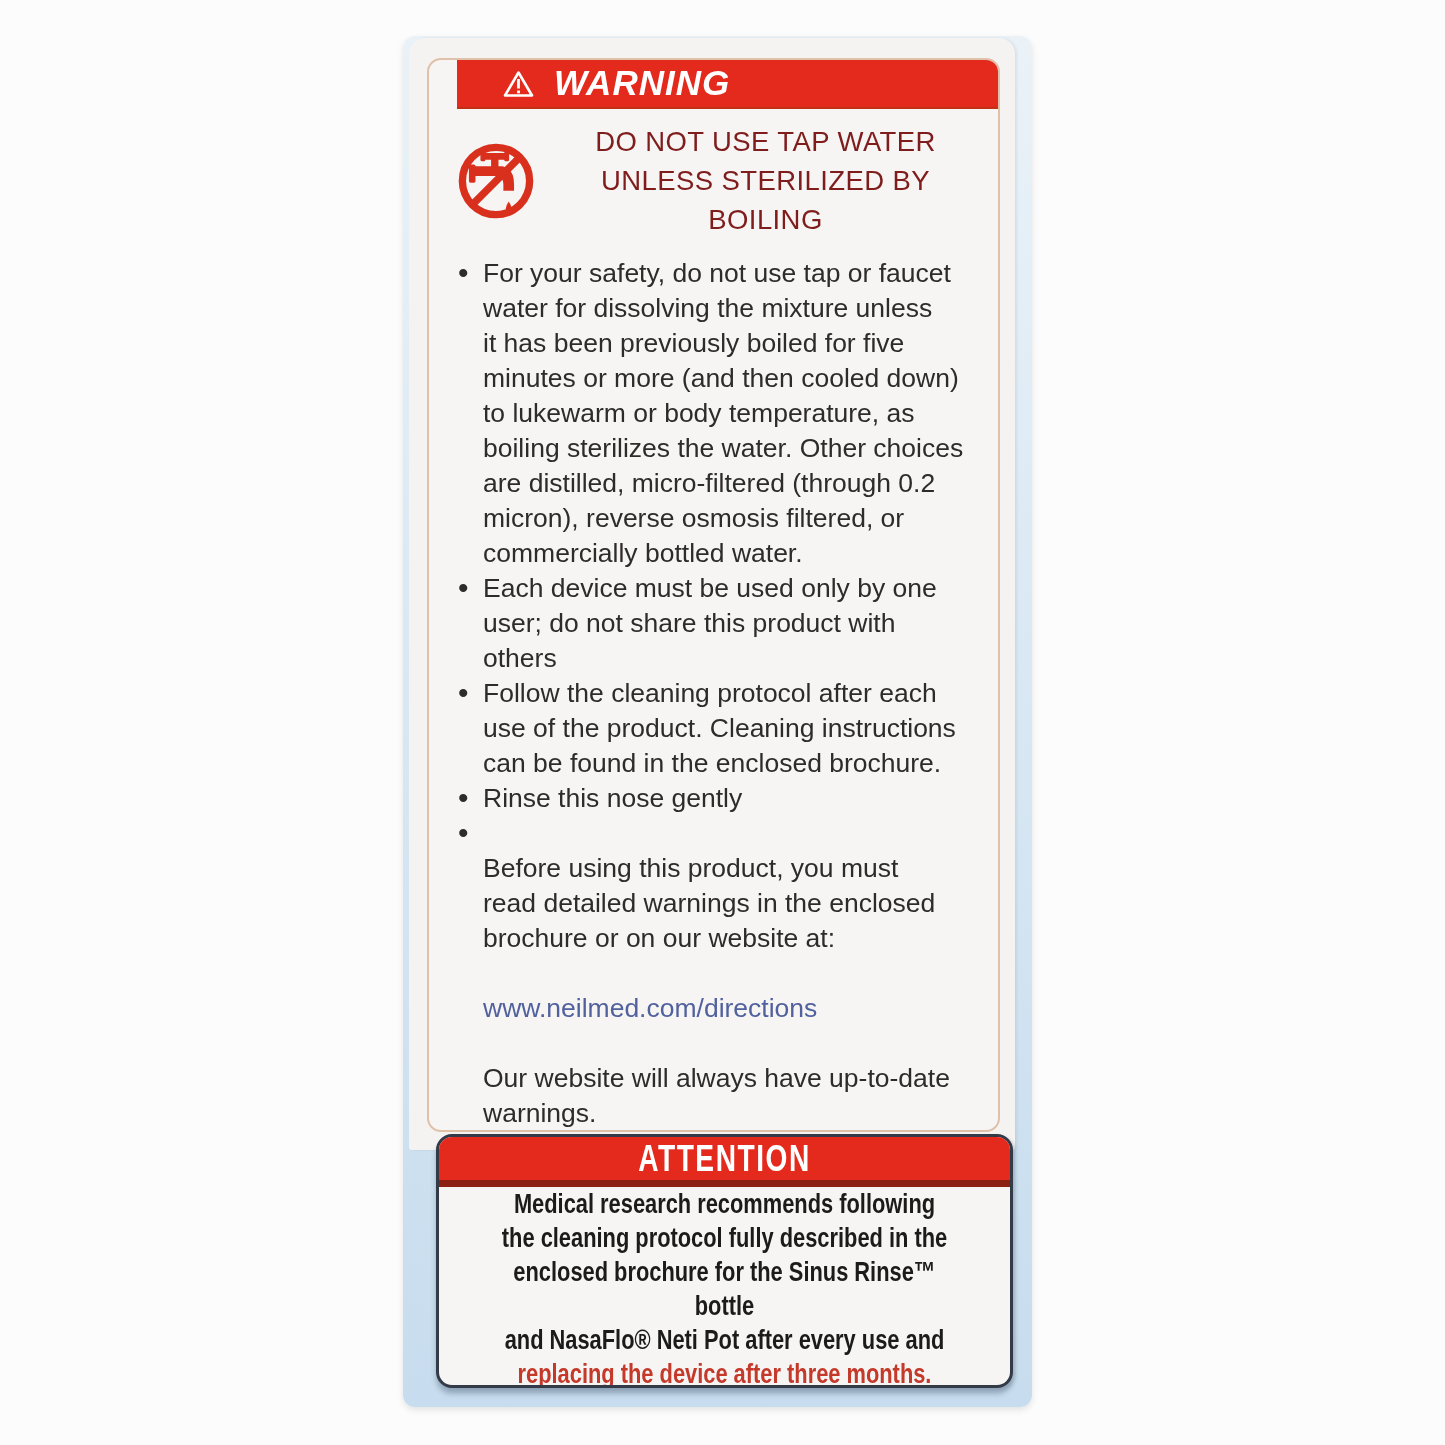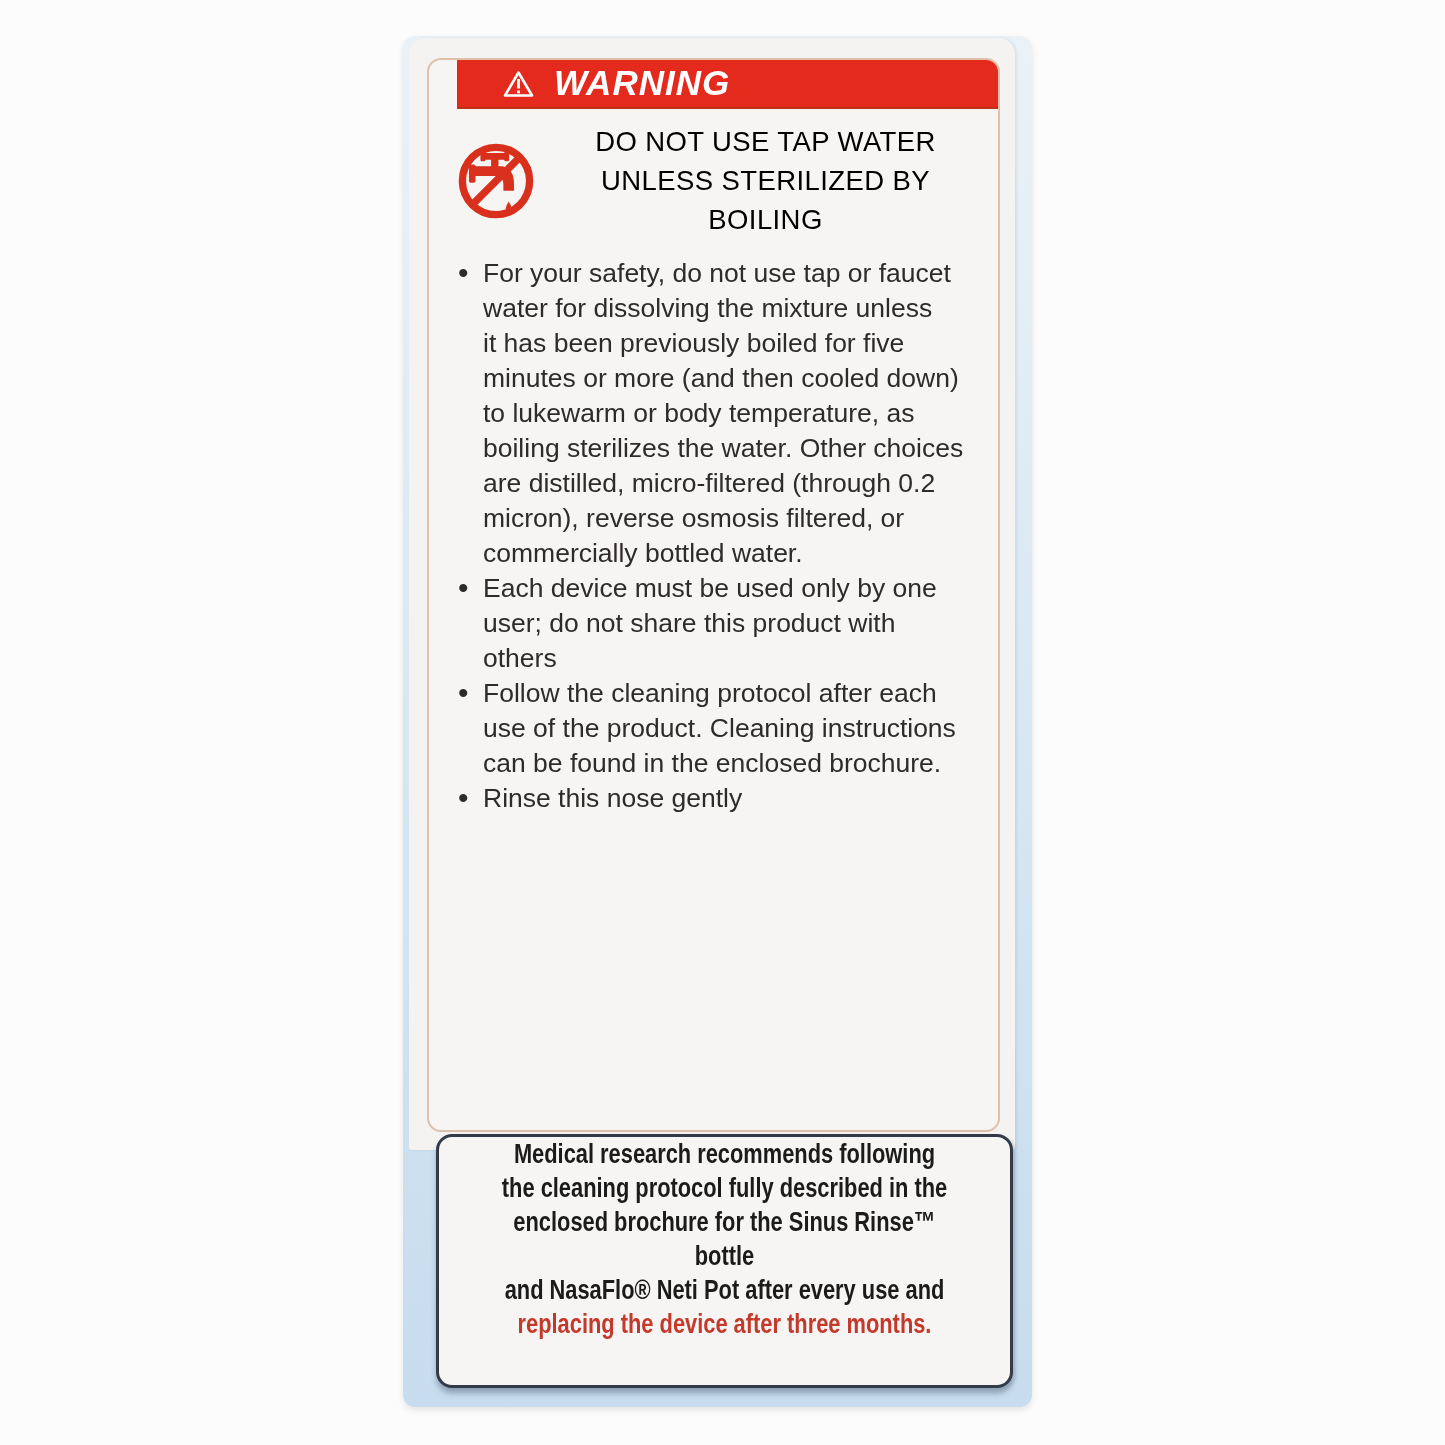--- a/index.html
+++ b/index.html
@@ -26,21 +26,21 @@
   .warnbar{
     height:49px;box-sizing:border-box;background:#e42a1d;border-bottom:2px solid #bf3215;
     display:flex;align-items:center;gap:20px;padding-left:46px;margin-left:28px;
   }
   .warn-title{
     color:#ffffff;font-size:35px;font-weight:bold;font-style:italic;letter-spacing:1px;
     transform:translateY(-1px);
   }
   .notice{display:flex;align-items:center;gap:8px;padding:13px 12px 0 26px;}
   .notice-text{
-    flex:1;text-align:center;color:#000000;font-size:27.5px;line-height:39px;
+    flex:1;text-align:center;color:#7f1d1d;font-size:27.5px;line-height:39px;
     letter-spacing:0.4px;white-space:pre-line;
   }
   .bullets{list-style:none;margin:17px 3px 0 0;padding:0 16px 0 28px;}
   .bullets li{
     position:relative;padding-left:26px;font-size:26.5px;line-height:35px;
     color:#2e2c2a;white-space:pre-line;
   }
   .bullets li::before{
     content:"\2022";position:absolute;left:1px;top:-1px;color:#2e2c2a;font-size:30px;
   }
@@ -120,26 +120,37 @@
 are distilled, micro-filtered (through 0.2
 micron), reverse osmosis filtered, or
 commercially bottled water.</li>
       <li>Each device must be used only by one
 user; do not share this product with
 others</li>
       <li>Follow the cleaning protocol after each
 use of the product. Cleaning instructions
 can be found in the enclosed brochure.</li>
       <li>Rinse this nose gently</li>
+      <li>
+        <span class="web-pre">Before using this product, you must
+read detailed warnings in the enclosed
+brochure or on our website at:</span>
+        <a class="weblink" href="#">www.neilmed.com/directions</a>
+        <span class="web-post">Our website will always have up-to-date
+warnings.</span>
+      </li>
 
     </ul>
 
   </div>
 
   <div class="attention">
+    <div class="attn-header">
+      <span class="attn-title">ATTENTION</span>
+    </div>
     <div class="attn-body">
       <div class="attn-line">Medical research recommends following</div>
       <div class="attn-line">the cleaning protocol fully described in the</div>
       <div class="attn-line">enclosed brochure for the Sinus Rinse™ bottle</div>
       <div class="attn-line">and NasaFlo® Neti Pot after every use and</div>
       <div class="attn-line attn-highlight">replacing the device after three months.</div>
     </div>
   </div>
 
 </div>

